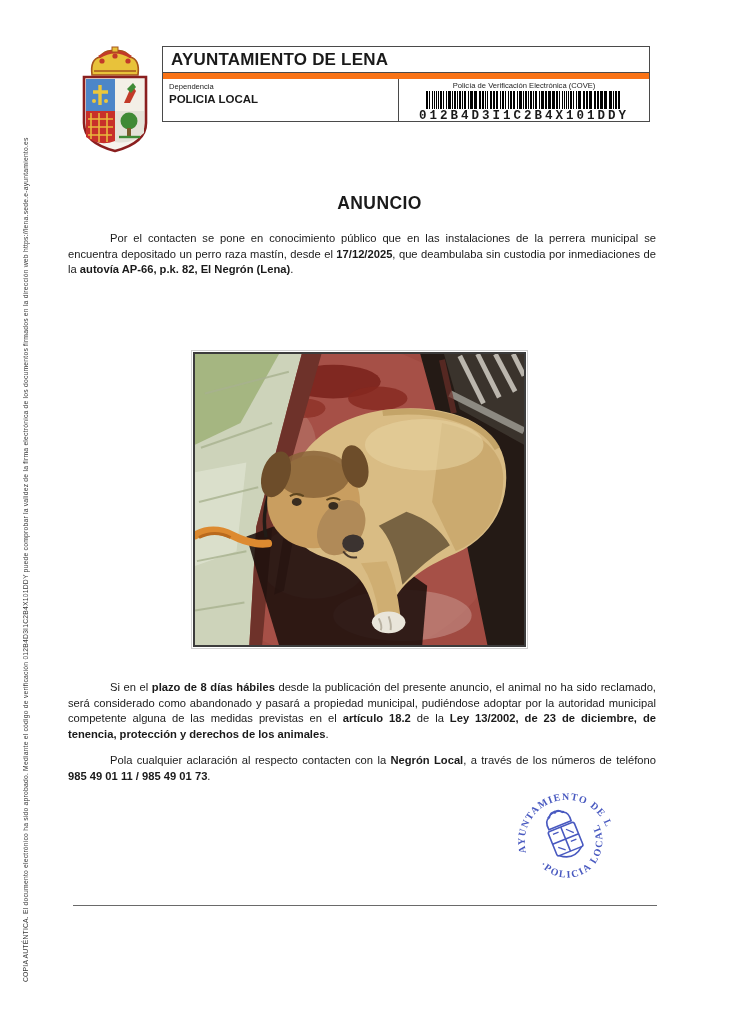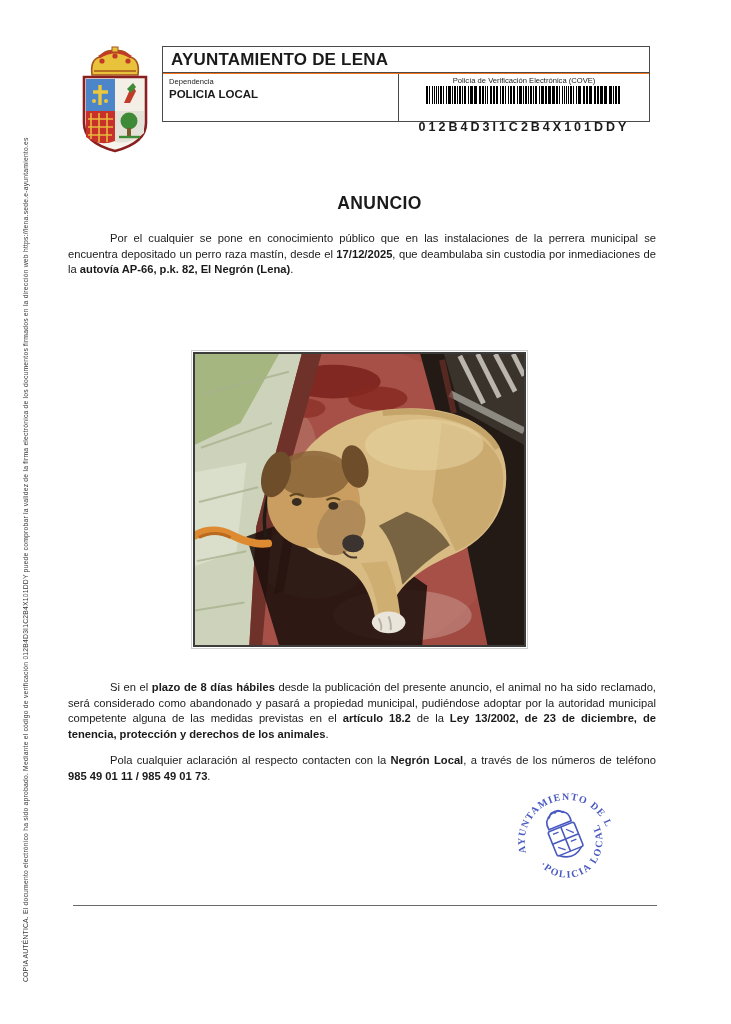--- a/index.html
+++ b/index.html
@@ -19,28 +19,28 @@
   .htable { left:162px; top:46px; width:488px; border:1.4px solid #4a4a4a; background:#fff; }
   .htable .trow1 { height:26px; border-bottom:1px solid #4a4a4a; display:flex; align-items:center; padding:0 8px; }
   .org-title { font-size:17px; font-weight:bold; letter-spacing:.2px; }
   .htable .trow2 { display:flex; height:40px; }
   .htable .trow2 .cell { padding:3px 6px 2px; border-right:1px solid #4a4a4a; }
   .htable .trow2 .cell:last-child { border-right:none; display:flex; align-items:center; justify-content:center; }
   .c1 { width:155px; } .c2 { width:122px; } .c3 { width:104px; } .c4 { flex:1; }
   .flabel { font-size:7.6px; color:#222; margin-bottom:2px; }
   .fvalue { font-size:11.5px; font-weight:bold; }
   .pagenum { font-size:11px; }
-  .htable .trow3 { display:flex; height:48px; border-top:1px solid #f97316;justify-content:center; }
+  .htable .trow3 { display:flex; height:48px; border-top:6px solid #f97316;justify-content:center; }
   .dep-cell { width:236px; border-right:1px solid #4a4a4a; padding:3px 6px; }
   .cove-cell { flex:1; text-align:center; padding-top:2px; }
   .cove-label { font-size:7.6px; color:#222; }
   #barcode { display:flex; height:18px; margin:1px auto 0; justify-content:center; }
   #barcode span { display:block; height:100%; }
   #barcode .bar { background:#000; } #barcode .gap { background:#fff; }
-  .cove-code { font-family:Liberation Sans, sans-serif; font-size:12.5px; font-weight:bold; letter-spacing:3px; margin-top:16px; }
+  .cove-code { font-family:Liberation Mono, monospace; font-size:12.5px; font-weight:bold; letter-spacing:3px; margin-top:0px; }
 
   
   .doc-title { left:14px; top:193px; width:731px; text-align:center; font-size:17.5px; font-weight:bold; letter-spacing:.4px; }
   .para { left:68px; width:588px; font-size:11.2px; line-height:15.6px; text-align:justify; text-indent:42px; }
   .p1 { top:231px; } .p2 { top:680px; } .p3 { top:753px; }
   .notice { left:68px; top:295px; width:588px; text-align:center; font-size:11.4px; font-weight:bold; text-decoration:underline; text-indent:0; }
   .photo-frame { left:193px; top:352px; width:333px; height:295px; border:2px solid #3c3c3c; outline:1px solid #cfcfcf; outline-offset:1px; background:#000; }
   .photo-frame svg { display:block; }
   .date-line { left:0; top:810px; width:722px; text-align:center; font-size:11.5px; }
 
@@ -235,21 +235,21 @@
             <span class="bar" style="width: 2px;"></span>
             <span class="gap" style="width: 2px;"></span>
           </div>
         <div class="cove-code">012B4D3I1C2B4X101DDY</div>
       </div>
     </div>
   </div>
 
   <div class="abs doc-title">ANUNCIO</div>
 
-  <p class="abs para p1"><span>Por el cualquier se pone en conocimiento público que en las instalaciones de la perrera municipal se encuentra depositado un perro raza mastín, desde el </span><b>17/12/2025</b><span>, que deambulaba sin custodia por inmediaciones de la </span><b>autovía AP-66, p.k. 82, El Negrón (Lena)</b><span>.</span></p>
+  <p class="abs para p1"><span>Por el contacten se pone en conocimiento público que en las instalaciones de la perrera municipal se encuentra depositado un perro raza mastín, desde el </span><b>17/12/2025</b><span>, que deambulaba sin custodia por inmediaciones de la </span><b>autovía AP-66, p.k. 82, El Negrón (Lena)</b><span>.</span></p>
 
 
   <div class="abs photo-frame">
     <svg width="329" height="291" viewBox="0 0 333 295" preserveAspectRatio="none">
 
       <rect x="0" y="0" width="333" height="295" fill="#a04a41"></rect>
       <ellipse cx="150" cy="150" rx="170" ry="160" fill="#aa554b" opacity=".6"></ellipse>
 
       <ellipse cx="120" cy="210" rx="55" ry="38" fill="#c08a7f" opacity=".55"></ellipse>
       <ellipse cx="210" cy="265" rx="70" ry="26" fill="#c49087" opacity=".6"></ellipse>

